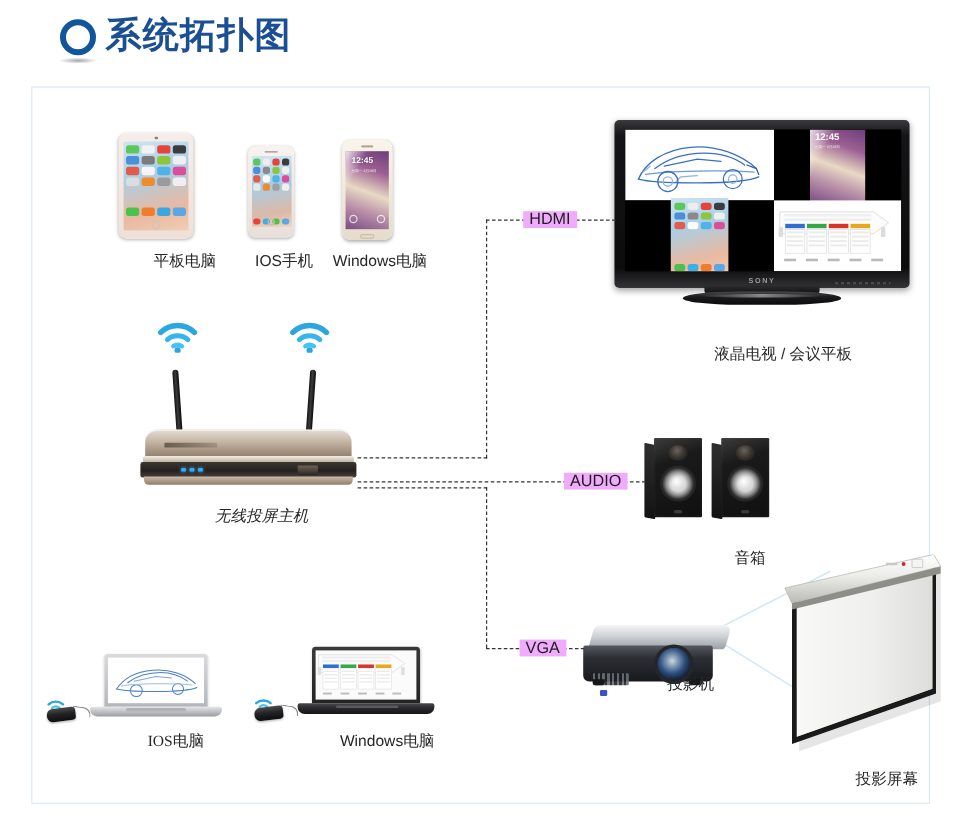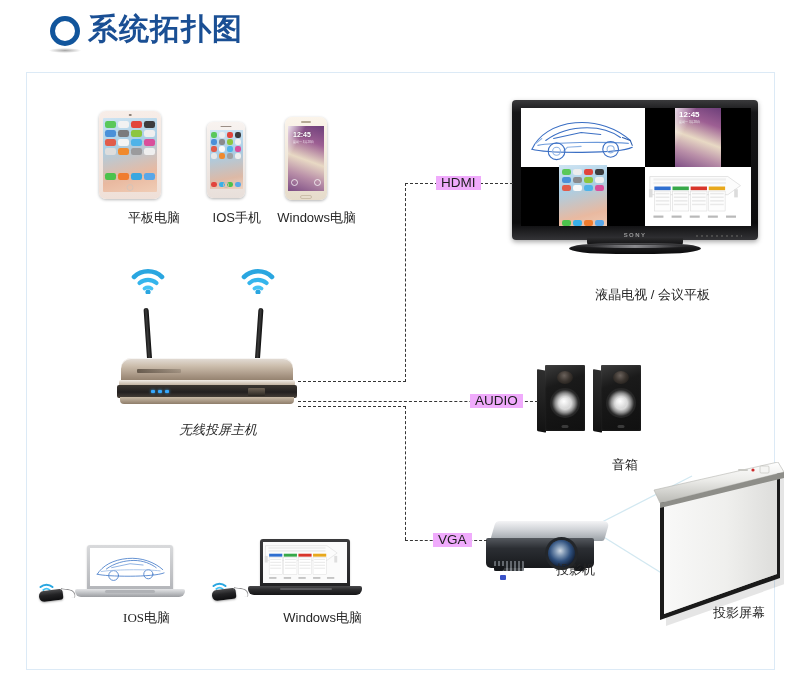--- a/index.html
+++ b/index.html
@@ -609,21 +609,21 @@
         </linearGradient>
       </defs>
 
       <polygon points="22,28 146,0 152,10 28,41" fill="url(#case)" stroke="#b3b3ae" stroke-width=".6"></polygon>
       <polygon points="28,41 152,10 152,16 28,46" fill="#8e8e89"></polygon>
       <rect x="128" y="4" width="9" height="7" rx="1" fill="#f4f4f2" stroke="#b0b0ab" stroke-width=".5"></rect>
       <circle cx="121" cy="8" r="1.6" fill="#cc2a2a"></circle>
       <rect x="106" y="7" width="10" height="2" rx="1" fill="#c9c9c4"></rect>
     </svg>
   </div>
-  <div class="lbl" style="left:655px; top:606px; width:110px;">投影屏幕</div>
+  <div class="lbl" style="left:655px; top:642px; width:110px;">投影屏幕</div>
 
   <div class="lap" style="left:75px; top:545px; width:110px; height:55px;">
     <div class="lap-lid" style="left:12px; top:0; width:86px; height:44px;
          background:linear-gradient(180deg,#d9dadc,#b4b6ba); padding:3px;">
       <div class="lap-scr" style="left:3px; top:3px; width:80px; height:38px; background:#ffffff;">
         <svg viewBox="0 0 120 58" style="width:100%;height:100%">
           <g fill="none" stroke="#4a7fca" stroke-width="1.3" stroke-linecap="round">
             <path d="M10 40 C18 27 34 18 56 16 C78 14 98 22 110 33"></path>
             <path d="M10 40 C24 44 96 45 112 38"></path>
             <path d="M24 32 C36 23 52 19 66 19 C80 19 92 24 100 30"></path>

